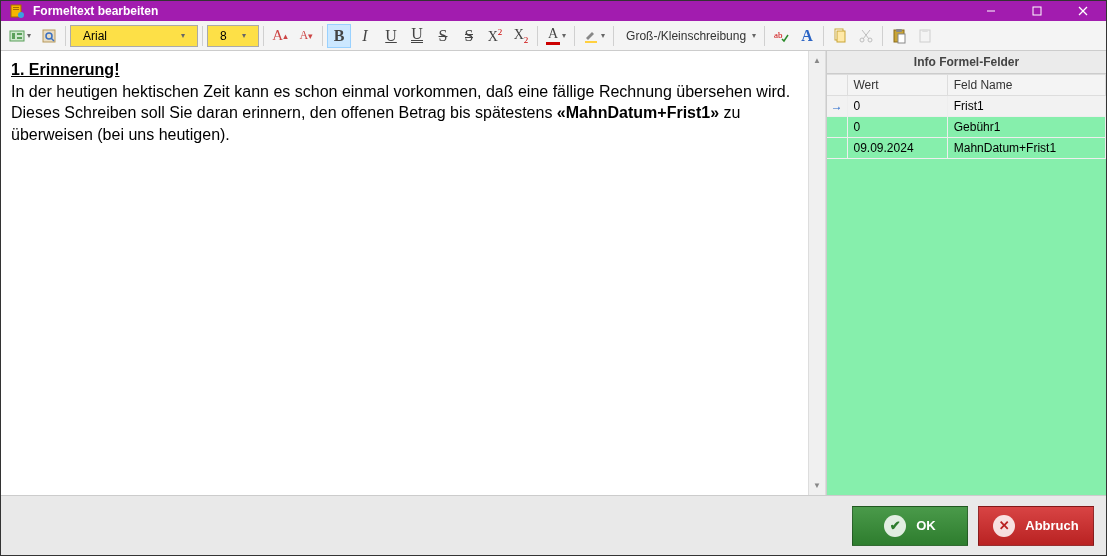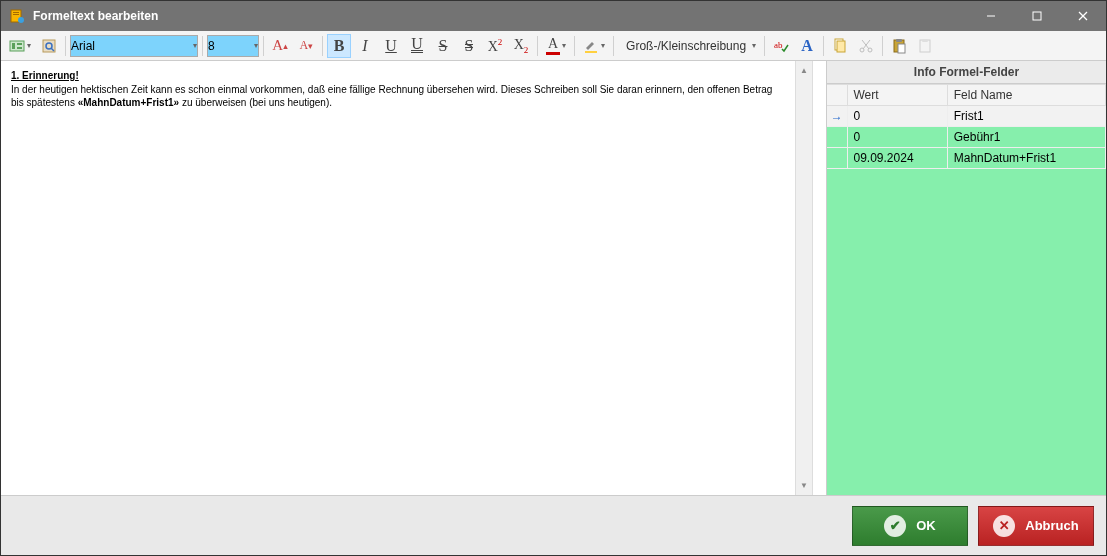--- a/index.html
+++ b/index.html
@@ -13,23 +13,23 @@
       background: #f0f0f0;
       width: 1107px;
       height: 556px;
       overflow: hidden;
       display: flex;
       flex-direction: column;
       border: 1px solid #333;
     }
     
     .title-bar {
-      background: #737373;
+      background: #a21caf;
       color: #fff;
-      height: 30px;
+      height: 20px;
       display: flex;
       align-items: center;
       padding: 0 0 0 8px;
     }
     .title-bar .app-icon {
       width: 16px;
       height: 16px;
       margin-right: 8px;
     }
     .title-bar .title {
@@ -84,22 +84,22 @@
       align-items: center;
     }
     .tb-dropdown .caret {
       font-size: 8px;
       color: #666;
       margin-left: 2px;
     }
     .font-combo {
       height: 22px;
       border: 1px solid #aaa;
-      background: #7dd3fc;
-      padding: 0 0;
+      background: #fde047;
+      padding: 0 12px;
       display: flex;
       align-items: center;
       font-size: 12px;
       justify-content: space-between;
     }
     .font-name-combo { width: 128px; }
     .font-size-combo { width: 52px; }
     .font-combo .caret {
       font-size: 8px;
       color: #666;
@@ -140,21 +140,21 @@
     }
     .editor-pane {
       flex: 1;
       display: flex;
       position: relative;
       border-right: 1px solid #ddd;
     }
     .editor {
       flex: 1;
       padding: 8px 10px;
-      font-size: 10px;
+      font-size: 16px;
       line-height: 1.35;
       overflow: auto;
       color: #000;
     }
     .editor .heading {
       font-weight: bold;
       text-decoration: underline;
     }
     .editor .field {
       font-weight: bold;
@@ -177,21 +177,20 @@
       display: flex;
       align-items: center;
       justify-content: center;
     }
     
     .info-pane {
       width: 280px;
       display: flex;
       flex-direction: column;
       border-left: 1px solid #ccc;
-      margin-left: 13px;
     }
     .info-title {
       background: #ebebeb;
       border-bottom: 1px solid #ccc;
       text-align: center;
       font-size: 12px;
       font-weight: bold;
       color: #444;
       padding: 4px 0;
     }

